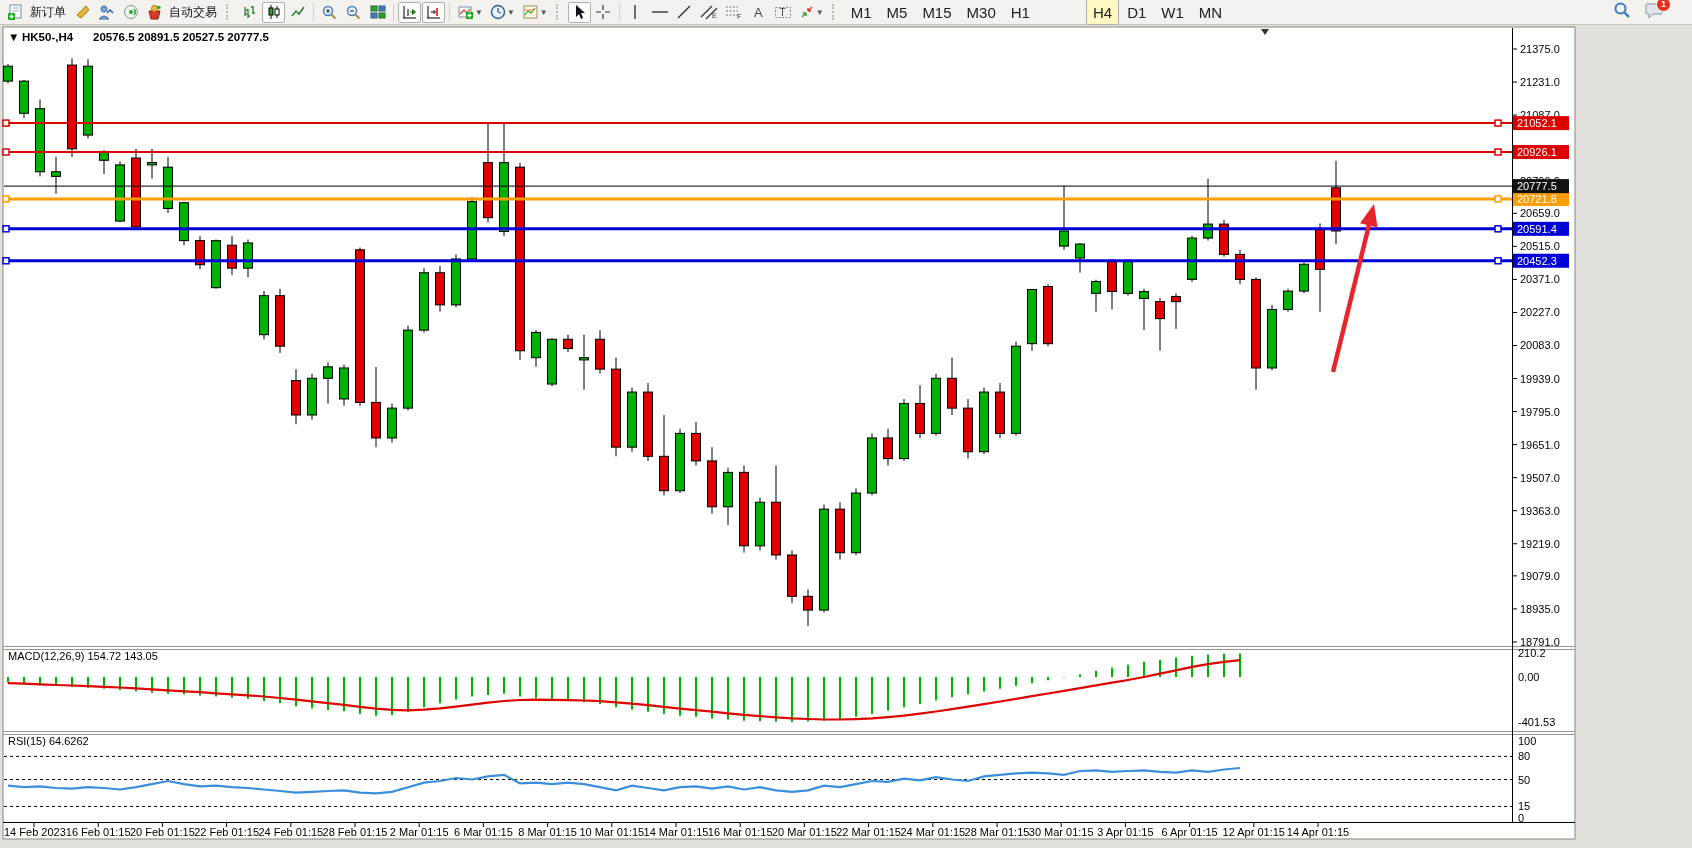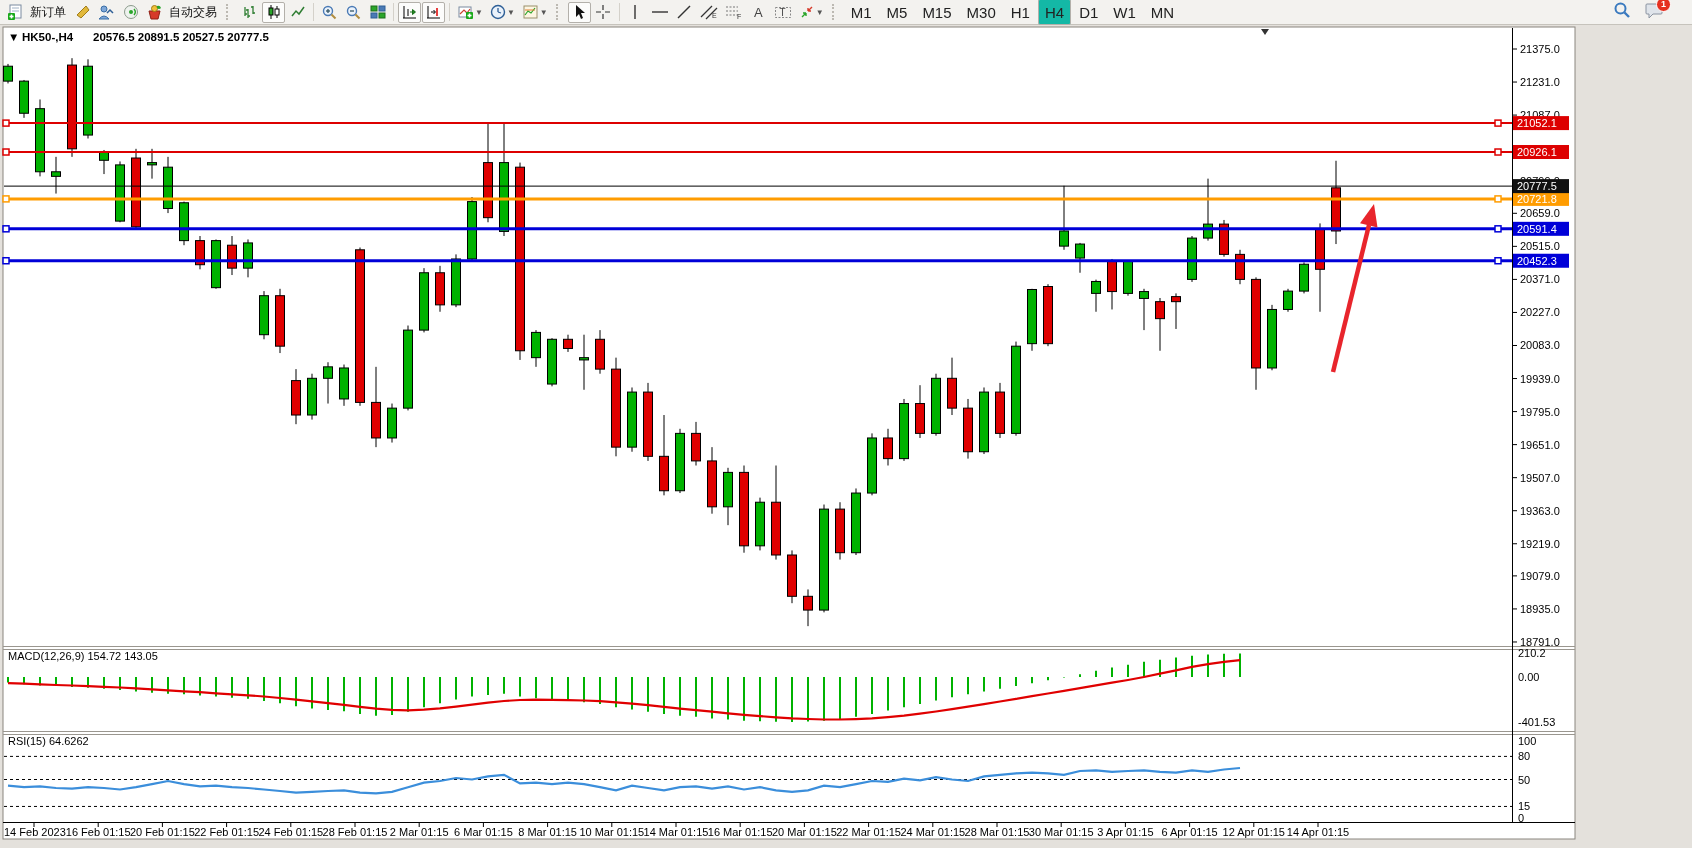--- a/index.html
+++ b/index.html
@@ -11,21 +11,21 @@
   .tbtn{height:21px;min-width:23px;display:flex;align-items:center;justify-content:center;
         border:1px solid transparent;border-radius:2px;padding:0 2px;box-sizing:border-box;cursor:default;}
   .tbtn.pressed{border:1px solid #b3b0aa;background:#fcfcfb;}
   .tbtn svg{display:block;}
   .tlabel{font-size:12px;color:#111;margin:0 4px 0 2px;white-space:nowrap;}
   .grip{width:5px;height:16px;margin:0 4px;border-left:2px dotted #bcb9b2;}
   .sep{width:1px;height:18px;background:#d4d1ca;margin:0 3px;}
   .chev{font-size:8px;color:#555;margin-left:1px;}
   .tf-btn{font-size:15px;color:#222;padding:2px 6px;height:20px;display:flex;align-items:center;
           border:1px solid transparent;border-radius:2px;}
-  .tf-btn.active{border:1px solid #b3b0aa;background:#14b8a6;}
+  .tf-btn.active{border:1px solid #b3b0aa;background:#fef9c3;margin-left:48px;}
   .right-icons{margin-left:auto;display:flex;align-items:center;gap:14px;padding-right:28px;}
   .bubble{position:relative;}
   .badge{position:absolute;top:-5px;right:-7px;background:#e53020;color:#fff;font-size:9px;font-weight:bold;
          border-radius:8px;min-width:13px;height:13px;display:flex;align-items:center;justify-content:center;border:1px solid #fff;}
   
   .chart-svg{position:absolute;left:0;top:0;}
   text{font-family:"Liberation Sans","DejaVu Sans",sans-serif;}
   .axis-label{font-size:11px;fill:#000;}
   .pane-label{font-size:11px;fill:#000;}
   .title-sym{font-size:11.5px;font-weight:bold;fill:#000;}

